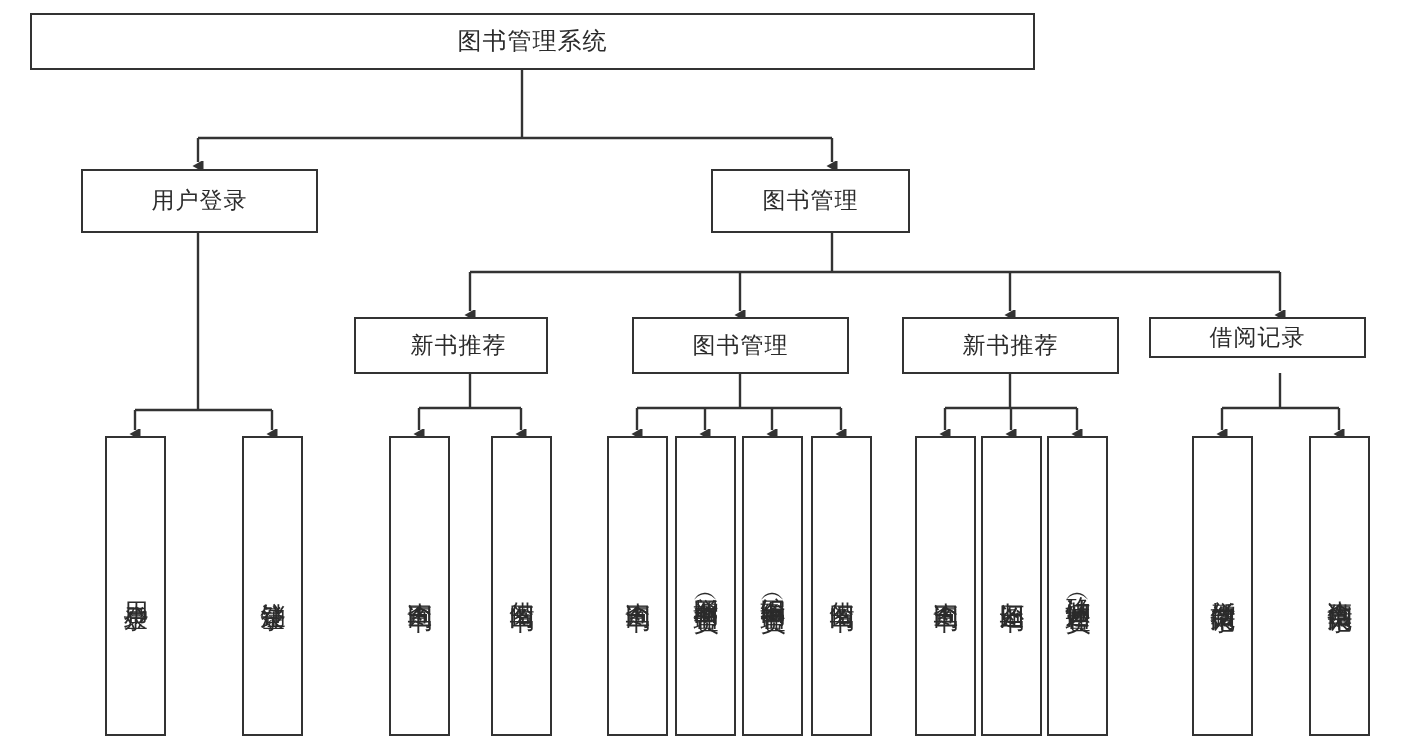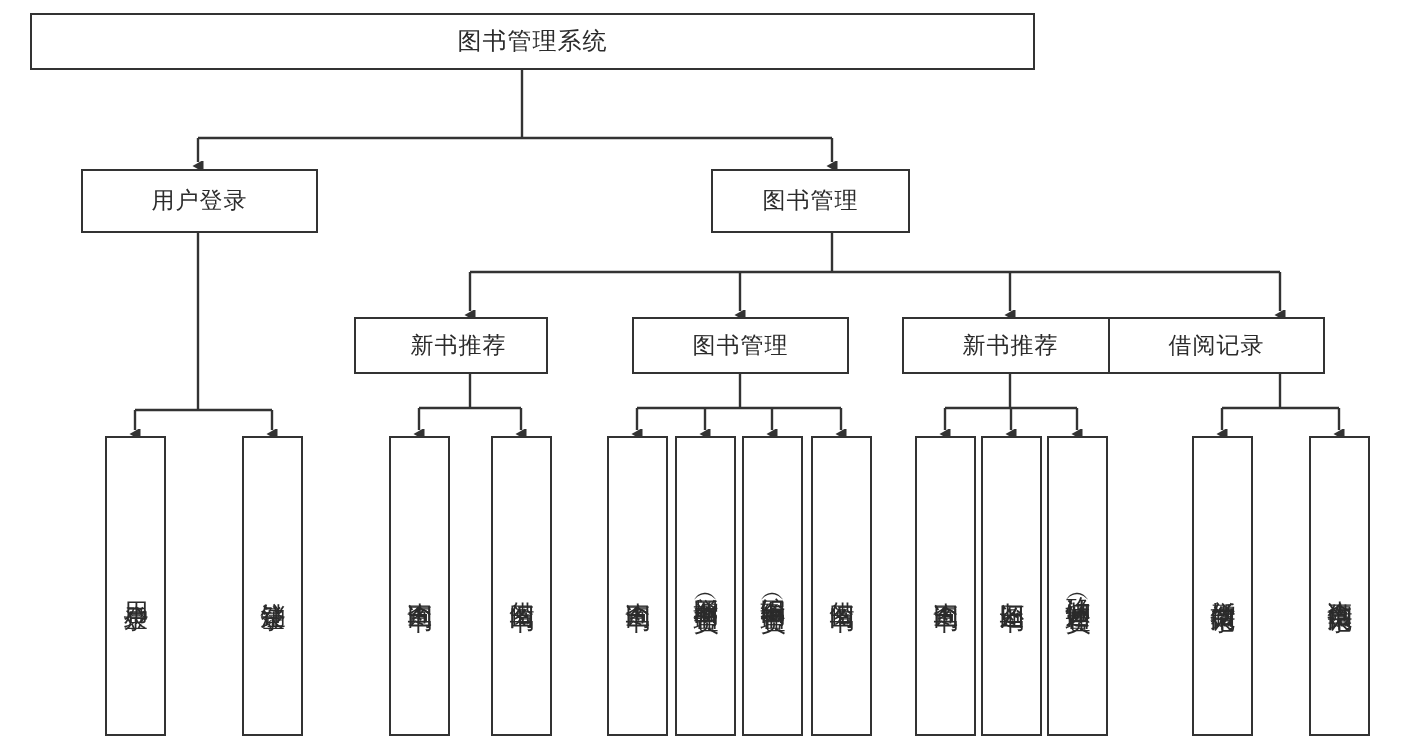--- a/index.html
+++ b/index.html
@@ -126,21 +126,21 @@
   </svg>
 
   <div class="node horiz root" style="left:20px; top:13px; width:1005px; height:57px;margin-left:10px;">图书管理系统</div>
 
   <div class="node horiz" style="left:81px; top:169px; width:237px; height:64px;">用户登录</div>
   <div class="node horiz" style="left:711px; top:169px; width:199px; height:64px;">图书管理</div>
 
   <div class="node horiz" style="left:354px; top:317px; width:194px; height:57px;padding-left:15px;">新书推荐</div>
   <div class="node horiz" style="left:632px; top:317px; width:217px; height:57px;">图书管理</div>
   <div class="node horiz" style="left:902px; top:317px; width:217px; height:57px;">新书推荐</div>
-  <div class="node horiz" style="left:1108px; top:317px; width:217px; height:57px;">借阅记录</div>
+  <div class="node horiz" style="left:1149px; top:317px; width:217px; height:41px;">借阅记录</div>
 
   <div class="node vert" style="left:105px; top:436px; width:61px; height:300px;">用户登录</div>
   <div class="node vert" style="left:242px; top:436px; width:61px; height:300px;">注销登录</div>
 
   <div class="node vert" style="left:389px; top:436px; width:61px; height:300px;">查询图书</div>
   <div class="node vert" style="left:491px; top:436px; width:61px; height:300px;">借阅图书</div>
 
   <div class="node vert" style="left:607px; top:436px; width:61px; height:300px;">查询图书</div>
   <div class="node vert" style="left:675px; top:436px; width:61px; height:300px;">新增图书（管理员）</div>
   <div class="node vert" style="left:742px; top:436px; width:61px; height:300px;">编辑图书（管理员）</div>

